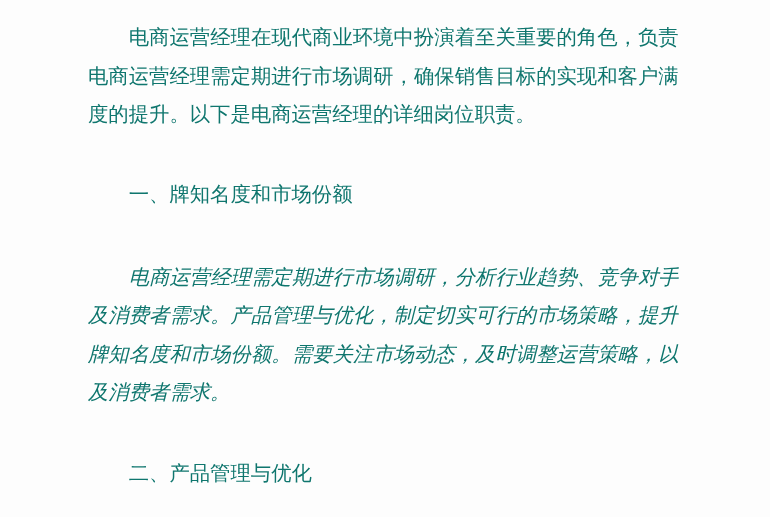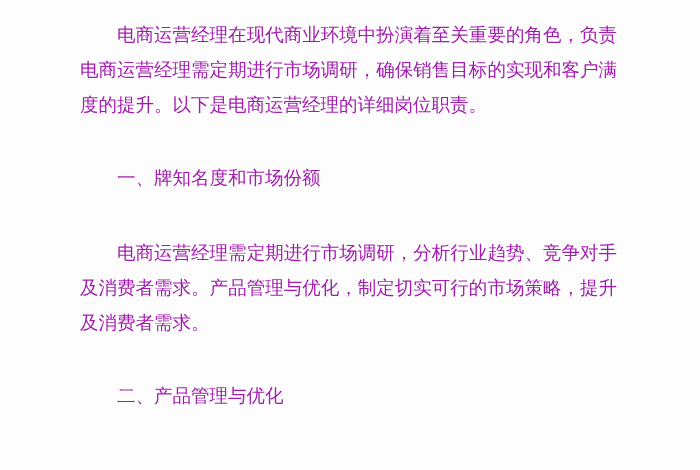--- a/index.html
+++ b/index.html
@@ -7,21 +7,21 @@
     padding: 0;
     background: #ffffff;
   }
   .page {
     position: relative;
     width: 700px;
     height: 470px;
     background: #fdfdfd;
     overflow: hidden;
     font-family: "Liberation Serif", "DejaVu Serif", serif;
-    color: #a21caf;
+    color: #0f766e;
     box-sizing: border-box;
   }
   .doc {
     position: absolute;
     top: 18px;
     left: 80px;
     width: 537px;
     font-size: 18.5px;
     line-height: 35px;
     letter-spacing: 0;
@@ -38,38 +38,39 @@
     text-align: right;
     text-align-last: left;
   }
   .heading {
     margin-top: 38px;
     text-indent: 2em;
     height: 35px;
     white-space: nowrap;
     overflow: hidden;
   }
-  .body-para { margin-top: 40px; }
+  .body-para { margin-top: 40px; font-style: italic; }
 </style>
 </head>
 <body>
 
 <div class="page">
   <div class="doc">
 
     <div class="para">
       <div class="line first">电商运营经理在现代商业环境中扮演着至关重要的角色，负责</div>
       <div class="line">电商运营经理需定期进行市场调研，确保销售目标的实现和客户满意</div>
       <div class="line last">度的提升。以下是电商运营经理的详细岗位职责。</div>
     </div>
 
     <div class="heading">一、牌知名度和市场份额</div>
 
     <div class="para body-para">
       <div class="line first">电商运营经理需定期进行市场调研，分析行业趋势、竞争对手</div>
       <div class="line">及消费者需求。产品管理与优化，制定切实可行的市场策略，提升品</div>
+      <div class="line">牌知名度和市场份额。需要关注市场动态，及时调整运营策略，以</div>
       <div class="line last">及消费者需求。</div>
     </div>
 
     <div class="heading">二、产品管理与优化</div>
 
   </div>
 </div>
 
 </body></html>

